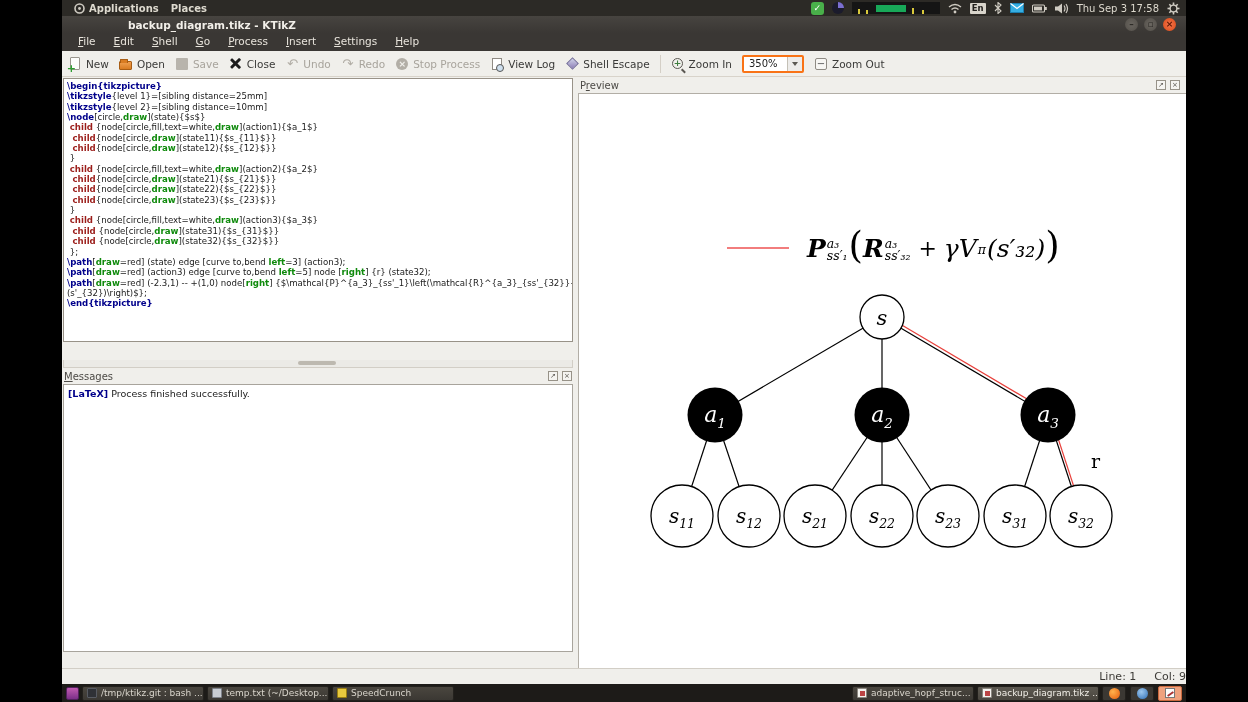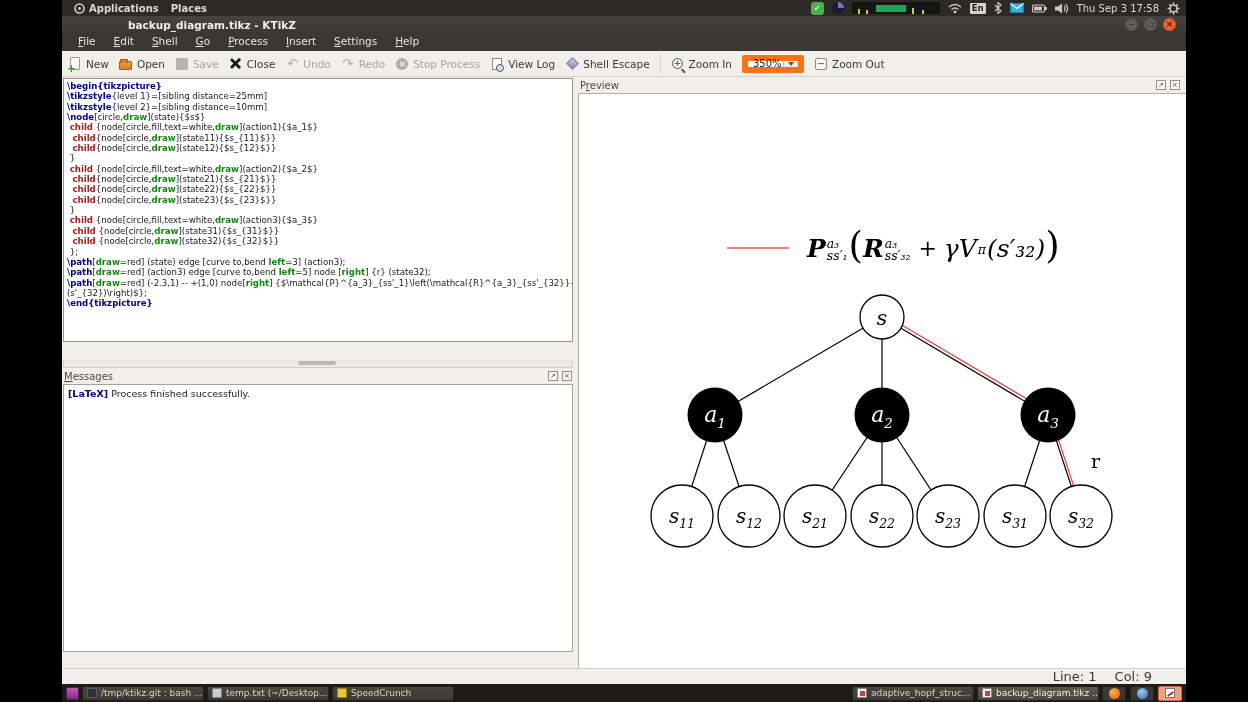--- a/index.html
+++ b/index.html
@@ -67,21 +67,21 @@
               border:1.5px solid #555; border-radius:50%; background:#cfe0ef; }
   .diamond { width:9px; height:9px; background:linear-gradient(135deg,#cfd3e8,#8f7fb8); border:1px solid #6f6898;
              transform:rotate(45deg); }
   .zoom-ico { width:11px; height:11px; border:1.6px solid #5b5852; border-radius:50%; color:#3f7f3f;
               font-size:9px; line-height:8px; text-align:center; font-weight:bold; position:relative;}
   .zoom-ico::after { content:""; position:absolute; right:-4px; bottom:-4px; width:5px; height:1.8px;
               background:#5b5852; transform:rotate(45deg); }
   .zout-ico { width:12px; height:12px; border:1px solid #8f8b84; border-radius:2px; background:#f7f6f3;
               color:#555; font-size:10px; line-height:10px; text-align:center; }
   .tsep { width:1px; height:18px; background:#d4cfc6; }
-  .combo { width:62px; height:18px; background:#fff; border:6px solid #f97316; border-radius:2px;
+  .combo { width:62px; height:18px; background:#fff; border:2px solid #f97316; border-radius:2px;
            display:flex; align-items:center; font-size:10px; color:#222; }
   .combo .val { flex:1; padding-left:5px; }
   .combo .dd { width:15px; height:100%; border-left:1px solid #c4c0b6; display:flex; align-items:center;
                justify-content:center; background:#edecea; }
   .caret-dn { width:0; height:0; border-left:3.5px solid transparent; border-right:3.5px solid transparent;
               border-top:4px solid #5b5852; }
 
   
   .content { flex:1; display:flex; min-height:0; }
   .left-pane { width:516px; display:flex; flex-direction:column; min-height:0; }
@@ -129,21 +129,21 @@
   .redline { width:62px; height:2px; background:#f27d7d; margin-right:18px; }
   .mi { font-style:italic; font-size:25px; }
   .cal { font-weight:bold; }
   .ss { display:inline-flex; flex-direction:column; font-size:12.5px; line-height:12px; font-style:italic;
         vertical-align:middle; margin:0 1px 0 1px; justify-content:center; transform:translateY(2px);}
   .big { font-size:37px; font-weight:300; line-height:30px; transform:translateY(-2px); }
   .plus { font-size:22px; margin:0 7px; }
 
   
   .statusbar { height:16px; background:#f0efeb; border-top:1px solid #d2cec6; display:flex; align-items:center;
-               justify-content:flex-end; gap:18px; padding-right:34px; font-size:13px; color:#3c3a36; flex:none; }
+               justify-content:flex-end; gap:18px; font-size:11px; color:#3c3a36; flex:none; }
 
   
   .taskbar { height:18px; background:#1d1b18; display:flex; align-items:center; padding:0 4px; gap:3px; flex:none; }
   .tb-applet { width:13px; height:13px; background:linear-gradient(#c05ab0,#7c2f88); border:1px solid #51215c;
                border-radius:2px; }
   .task { height:15px; flex:1; max-width:122px; background:linear-gradient(#4a463f,#3b3833); border:1px solid #23211d;
           border-radius:2px; display:flex; align-items:center; gap:4px; padding:0 4px; color:#d9d5cc;
           font-size:9px; white-space:nowrap; overflow:hidden; }
   .task.active { background:linear-gradient(#5c5850,#4a463f); color:#f0ede6; }
   .task .tic { width:10px; height:10px; flex:none; border-radius:1px; }

